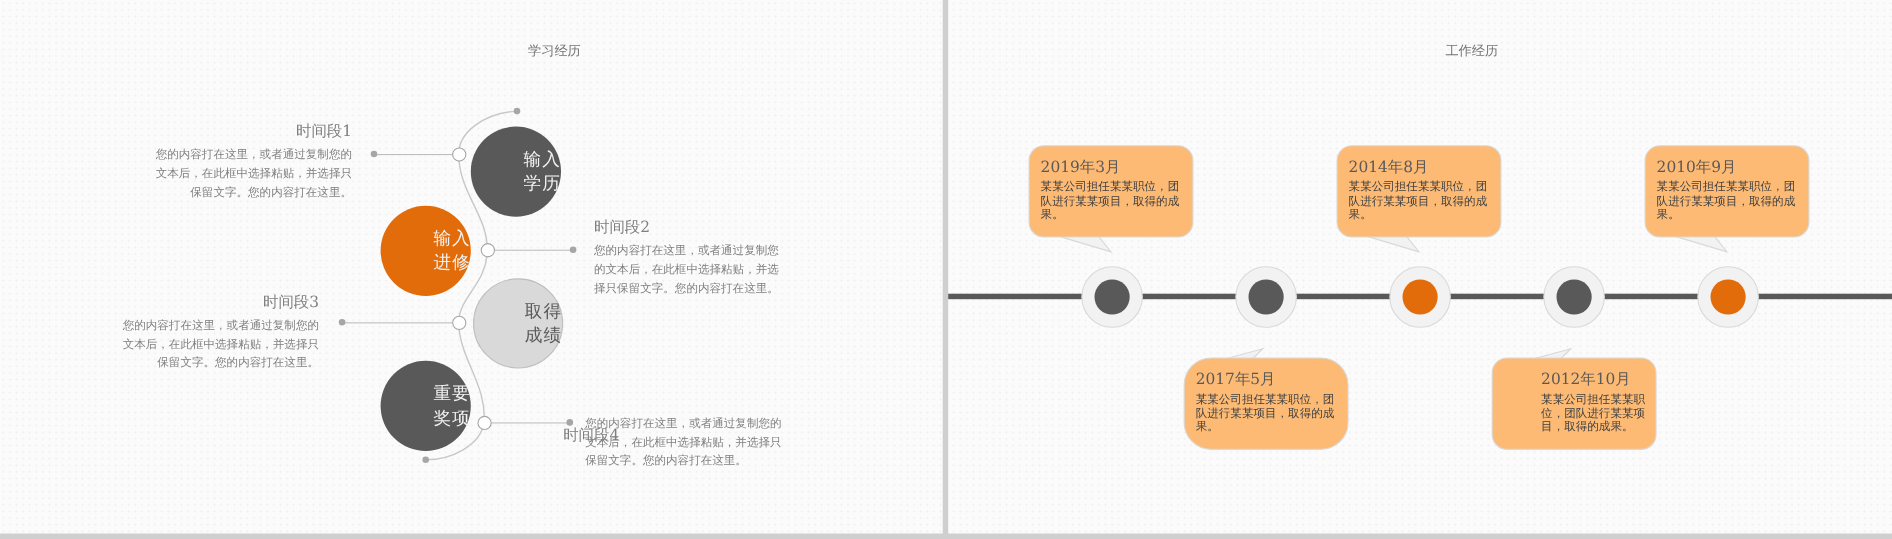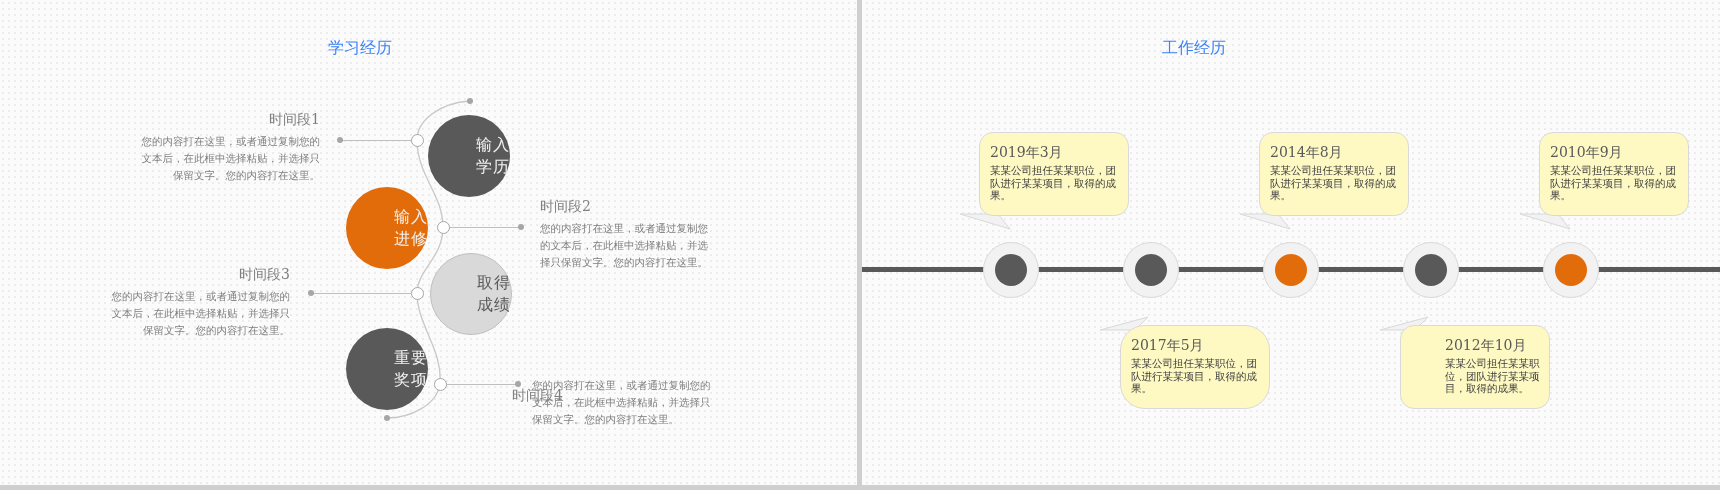--- a/index.html
+++ b/index.html
@@ -9,21 +9,21 @@
     background-image: radial-gradient(#ececec 0.8px, transparent 0.9px);
     background-size:6px 6px;
     font-family:"DejaVu Serif","Liberation Serif",serif;
     color:#595959;
   }
   .panel { position:absolute; top:0; height:485px; }
   #left-panel { left:0; width:857px; }
   #right-panel { left:862px; width:858px; }
   .divider { position:absolute; left:857px; top:0; width:5px; height:490px; background:#cfcfcf; }
   .bottom-bar { position:absolute; left:0; top:485px; width:1720px; height:5px; background:#cfcfcf; }
-  .slide-title { position:absolute; top:38px; font-size:16px; color:#3b82f6; text-align:left; width:200px; }
+  .slide-title { position:absolute; top:38px; font-size:12px; color:#737373; text-align:right; width:200px; }
 
   
   .big-circle {
     position:absolute; width:82px; height:82px; border-radius:50%;
     display:flex; align-items:center; justify-content:flex-end; text-align:center;
     font-size:16px; line-height:22px; color:#f2f2f2; letter-spacing:1px;
   }
   .big-circle.dark { background:#595959; }
   .big-circle.orange { background:#e26b0a; }
   .big-circle.light { background:#d9d9d9; color:#595959; border:1px solid #bfbfbf; width:80px; height:80px; }
@@ -41,23 +41,22 @@
   
   .timeline-line { position:absolute; left:862px; top:267px; width:858px; height:5px; background:#595959; }
   .tl-node {
     position:absolute; width:54px; height:54px; border-radius:50%;
     background:#f2f2f2; border:1px solid #d9d9d9;
     display:flex; align-items:center; justify-content:center;
   }
   .tl-dot { width:32px; height:32px; border-radius:50%; }
   .bubble {
     position:absolute; width:150px; height:84px; border-radius:14px;
-    background:#fef9c3; border:1px solid #d9d9d9; box-sizing:border-box;
+    background:#fdba74; border:1px solid #d9d9d9; box-sizing:border-box;
     padding:10px 9px 0 10px;
-    margin-left:44px;
   }
   .bubble .b-date { font-size:14px; color:#595959; line-height:18px; }
   .bubble .b-desc { font-size:10.5px; line-height:12.5px; color:#404040; margin-top:3px;
     font-family:"DejaVu Sans","Liberation Sans",sans-serif; }
 </style>
 </head>
 <body>
 
 <div class="panel" id="left-panel"></div>
 

